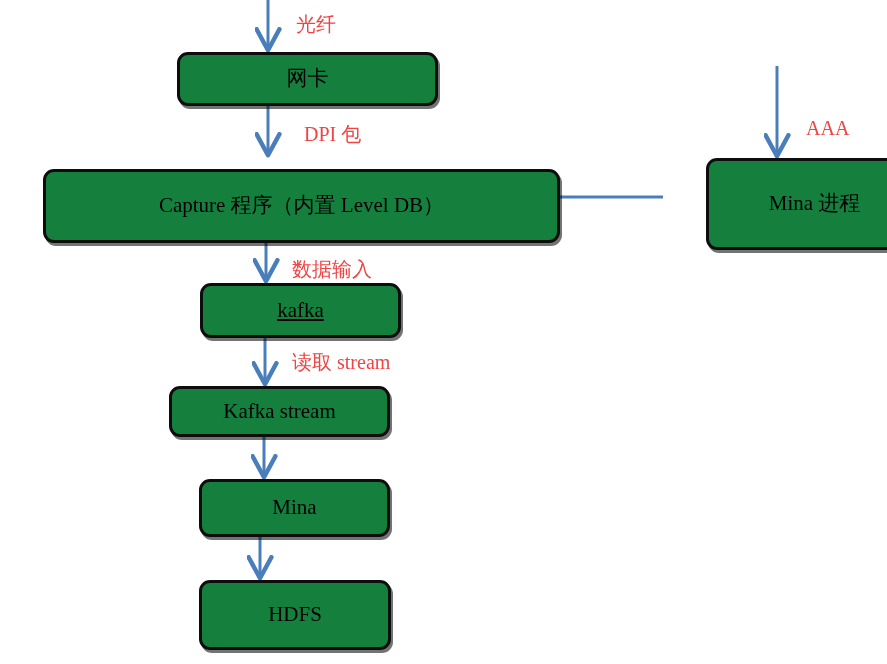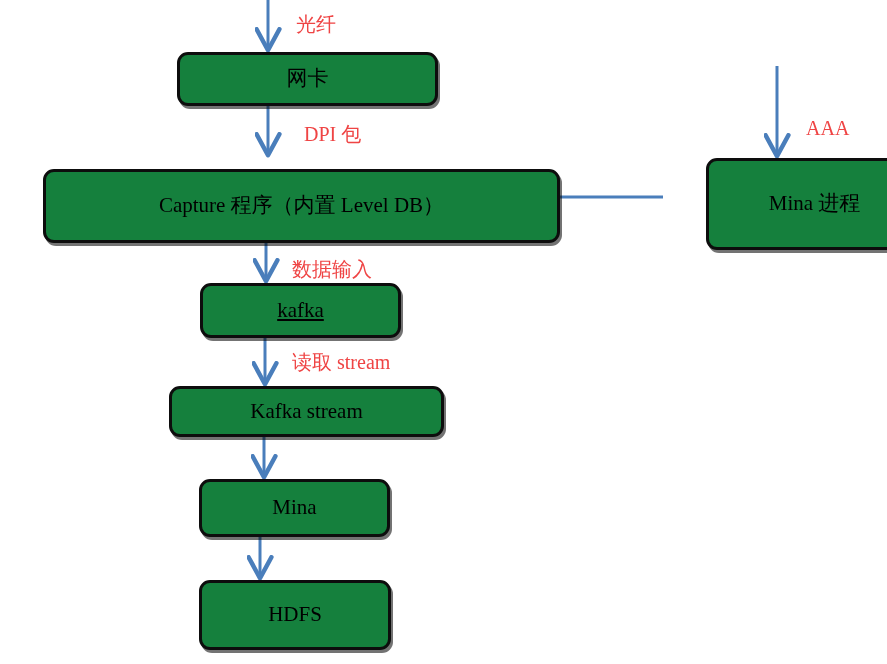--- a/index.html
+++ b/index.html
@@ -94,21 +94,21 @@
   </div>
 
   <div class="node" style="left:670px; top:158px; width:217px; height:92px;">
     <span class="node-label">Mina 进程</span>
   </div>
 
   <div class="node" style="left:164px; top:283px; width:201px; height:55px;text-decoration:underline;">
     <span class="node-label">kafka</span>
   </div>
 
-  <div class="node" style="left:133px; top:386px; width:275px; height:51px;">
+  <div class="node" style="left:133px; top:386px; width:221px; height:51px;">
     <span class="node-label">Kafka stream</span>
   </div>
 
   <div class="node" style="left:163px; top:479px; width:191px; height:58px;">
     <span class="node-label">Mina</span>
   </div>
 
   <div class="node" style="left:163px; top:580px; width:192px; height:70px;">
     <span class="node-label">HDFS</span>
   </div>

